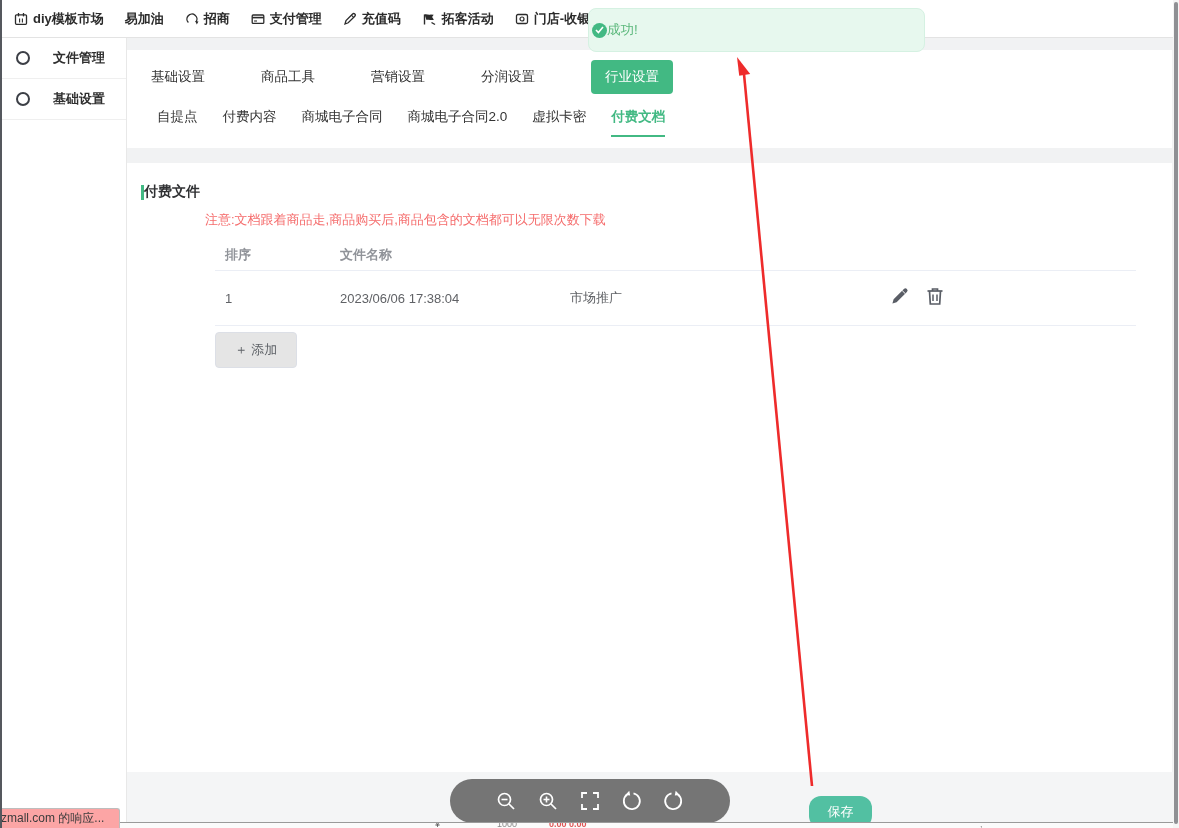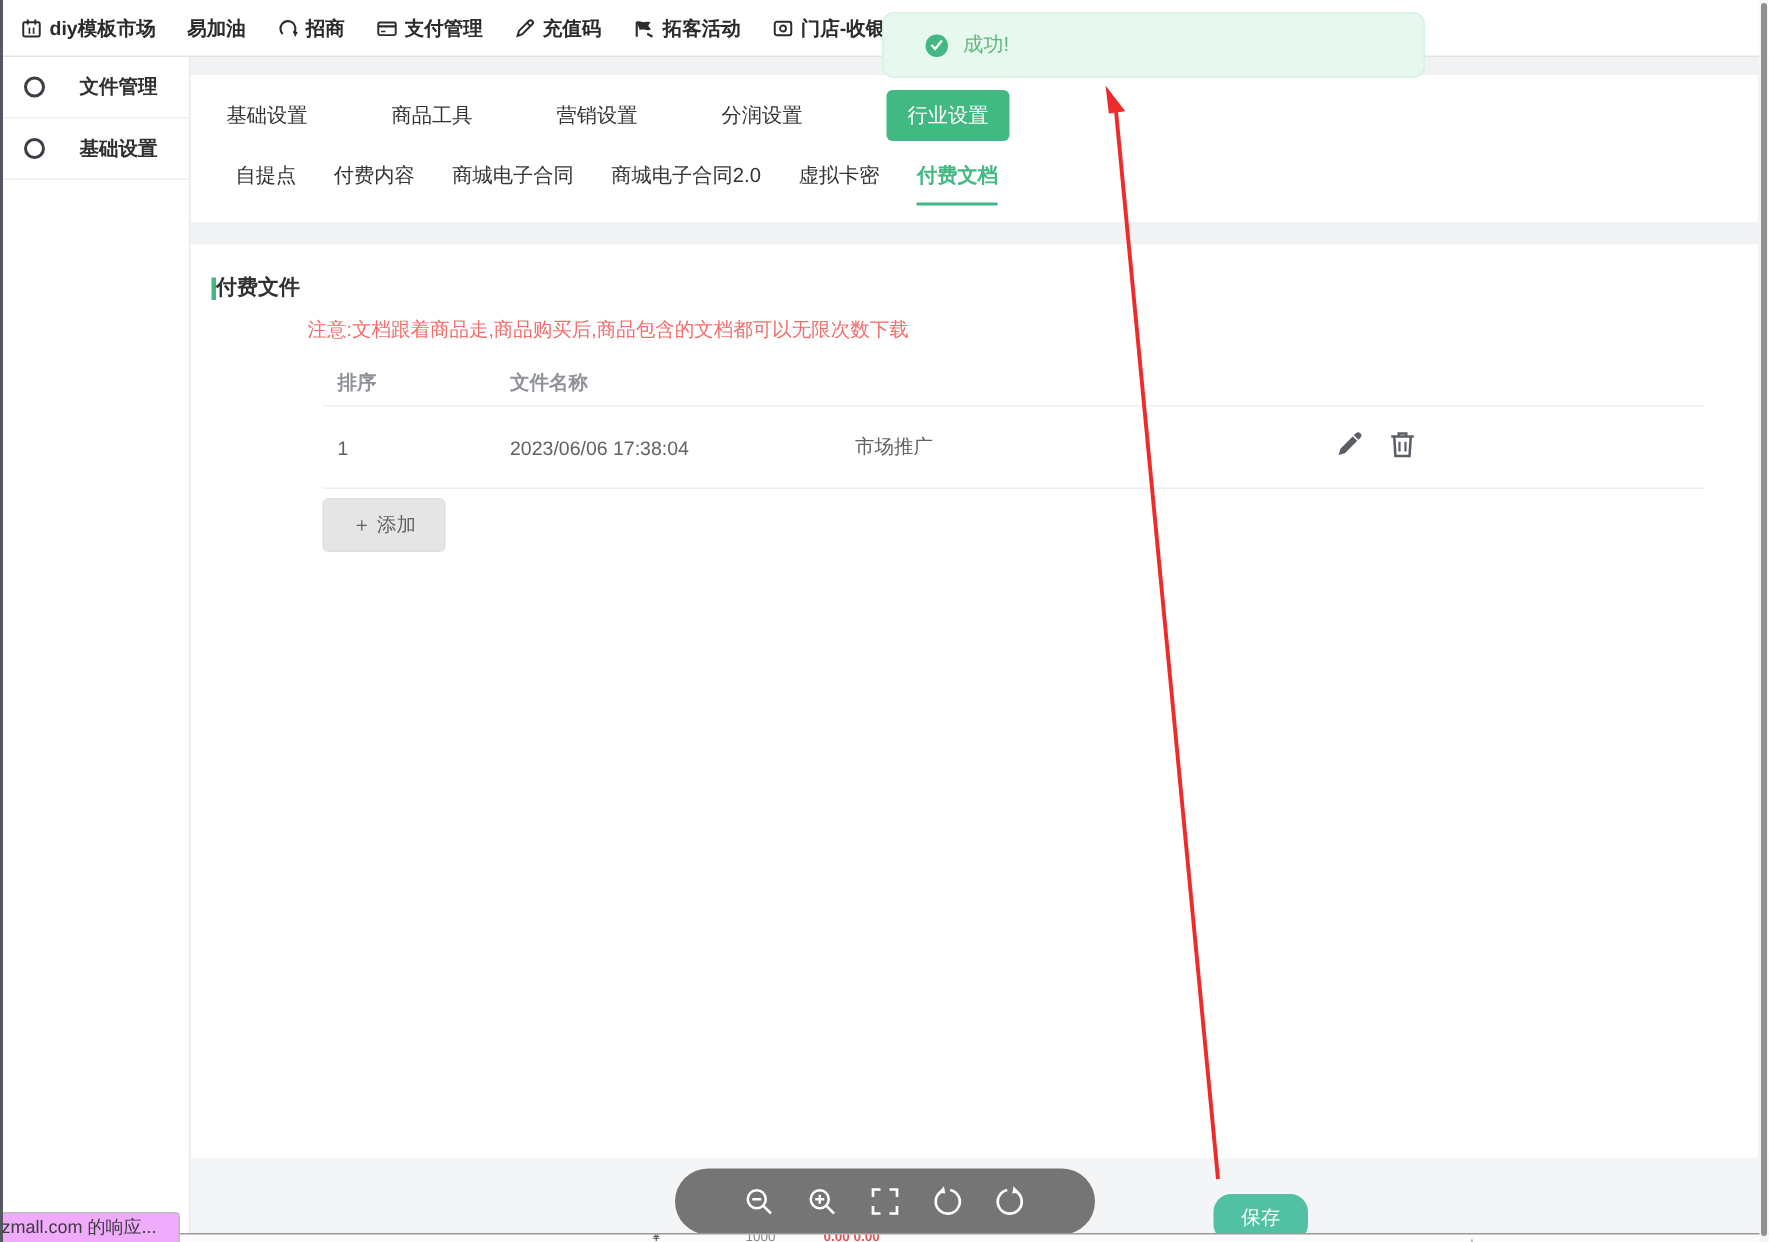--- a/index.html
+++ b/index.html
@@ -65,27 +65,27 @@
 
   
   .bottom-strip{position:absolute;left:118px;right:0;bottom:0;height:5px;background:#fbfbfb;border-top:1px solid #9a9a9a;z-index:11;overflow:hidden;}
   .frag{position:absolute;top:-3px;font-size:9px;line-height:9px;}
   .frag.f1{left:317px;color:#555;}
   .frag.f2{left:379px;color:#888;}
   .frag.f3{left:431px;color:#e05555;font-weight:bold;}
   .frag.f4{left:862px;color:#888;}
 
   
-  .status-tip{position:absolute;left:0;top:808px;width:118px;height:19px;background:#f0abfc;
+  .status-tip{position:absolute;left:0;top:808px;width:118px;height:19px;background:#fca5a5;
     border:1px solid #bdbdbd;border-left:none;border-bottom:none;border-top-right-radius:3px;
     font-size:12px;color:#3c3c3c;line-height:19px;padding-left:1px;overflow:hidden;white-space:nowrap;z-index:30;}
 
   
   .toast{position:absolute;left:588px;top:8px;width:332px;height:42px;background:#e7f8ee;border:1px solid #d5f1e2;
-    border-radius:8px;display:flex;align-items:center;padding-left:28px;gap:10px;z-index:40;}
+    border-radius:8px;display:flex;align-items:center;padding-left:3px;z-index:40;}
   .toast-dot{width:15px;height:15px;border-radius:50%;background:#42b983;display:flex;align-items:center;justify-content:center;flex:0 0 auto;}
   .toast-text{font-size:13.5px;color:#5cb87c;}
 
   
   .scrollbar{position:absolute;right:0;top:0;width:6px;height:828px;background:#f5f5f5;z-index:50;}
   .scroll-thumb{position:absolute;right:1px;top:2px;width:4px;height:822px;background:#8f9094;border-radius:2px;}
 
   .arrow-overlay{position:absolute;left:0;top:0;width:1179px;height:828px;z-index:45;pointer-events:none;}
 </style>
 </head>

